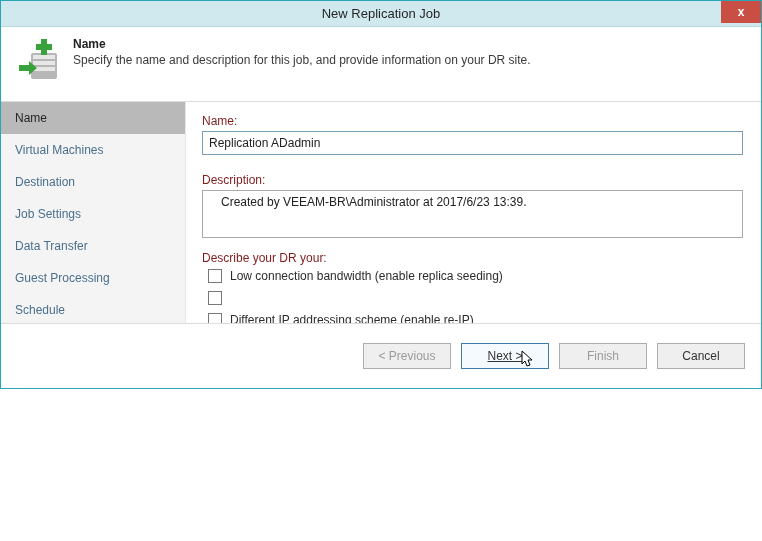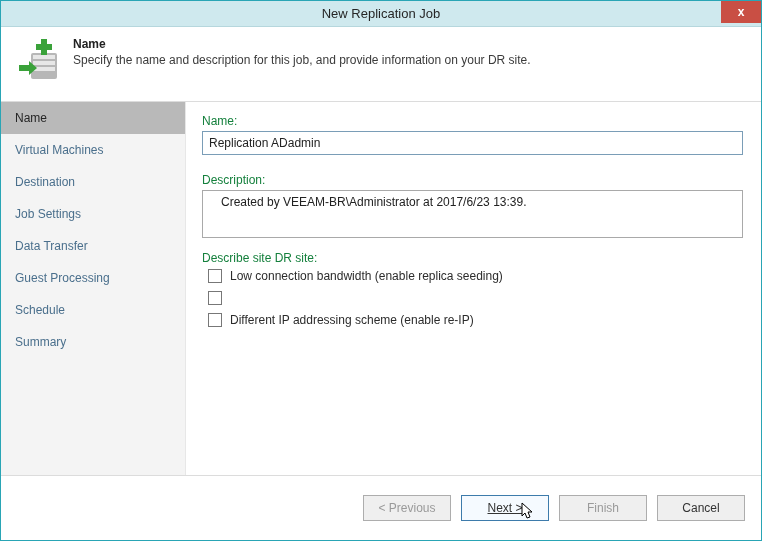--- a/index.html
+++ b/index.html
@@ -4,21 +4,21 @@
 <style>
   * { box-sizing: border-box; }
   html, body {
     margin: 0; padding: 0;
     font-family: "Segoe UI", Tahoma, sans-serif;
     font-size: 12px;
     background: #fff;
     color: #222;
   }
   .window {
-    width: 762px; height: 541px;
+    width: 762px; height: 389px;
     border: 1px solid #29a5b5;
     background: #fff;
     display: flex;
     flex-direction: column;
     position: relative;
   }
   .titlebar {
     background: #cfe9ee;
     height: 26px;
     display: flex;
@@ -89,21 +89,21 @@
     color: #252525;
   }
   .content {
     flex: 1;
     padding: 12px 18px 0 16px;
     color: #222;
   }
   .field-label {
     font-size: 12px;
     margin-bottom: 3px;
-    color: #15803d;
+    color: #7f1d1d;
   }
   .text-input {
     width: 100%;
     height: 24px;
     border: 1px solid #7a9db7;
     padding: 10px 6px;
     font-family: inherit;
     font-size: 12px;
     color: #222;
     outline: none;
@@ -220,21 +220,21 @@
       <div class="field-label">Name:</div>
       <input class="text-input" type="text" value="Replication ADadmin" style="">
 
       <div class="section-gap"></div>
 
       <div class="field-label">Description:</div>
       <textarea class="textarea" style="">Created by VEEAM-BR\Administrator at 2017/6/23 13:39.</textarea>
 
       <div class="section-gap-sm"></div>
 
-      <div class="field-label">Describe site DR site:</div>
+      <div class="field-label">Describe your DR your:</div>
 
       <div class="checkbox-row">
         <div class="checkbox"></div>
         <span class="checkbox-label">Low connection bandwidth (enable replica seeding)</span>
       </div>
       <div class="checkbox-row">
         <div class="checkbox"></div>
       </div>
       <div class="checkbox-row">
         <div class="checkbox"></div>

